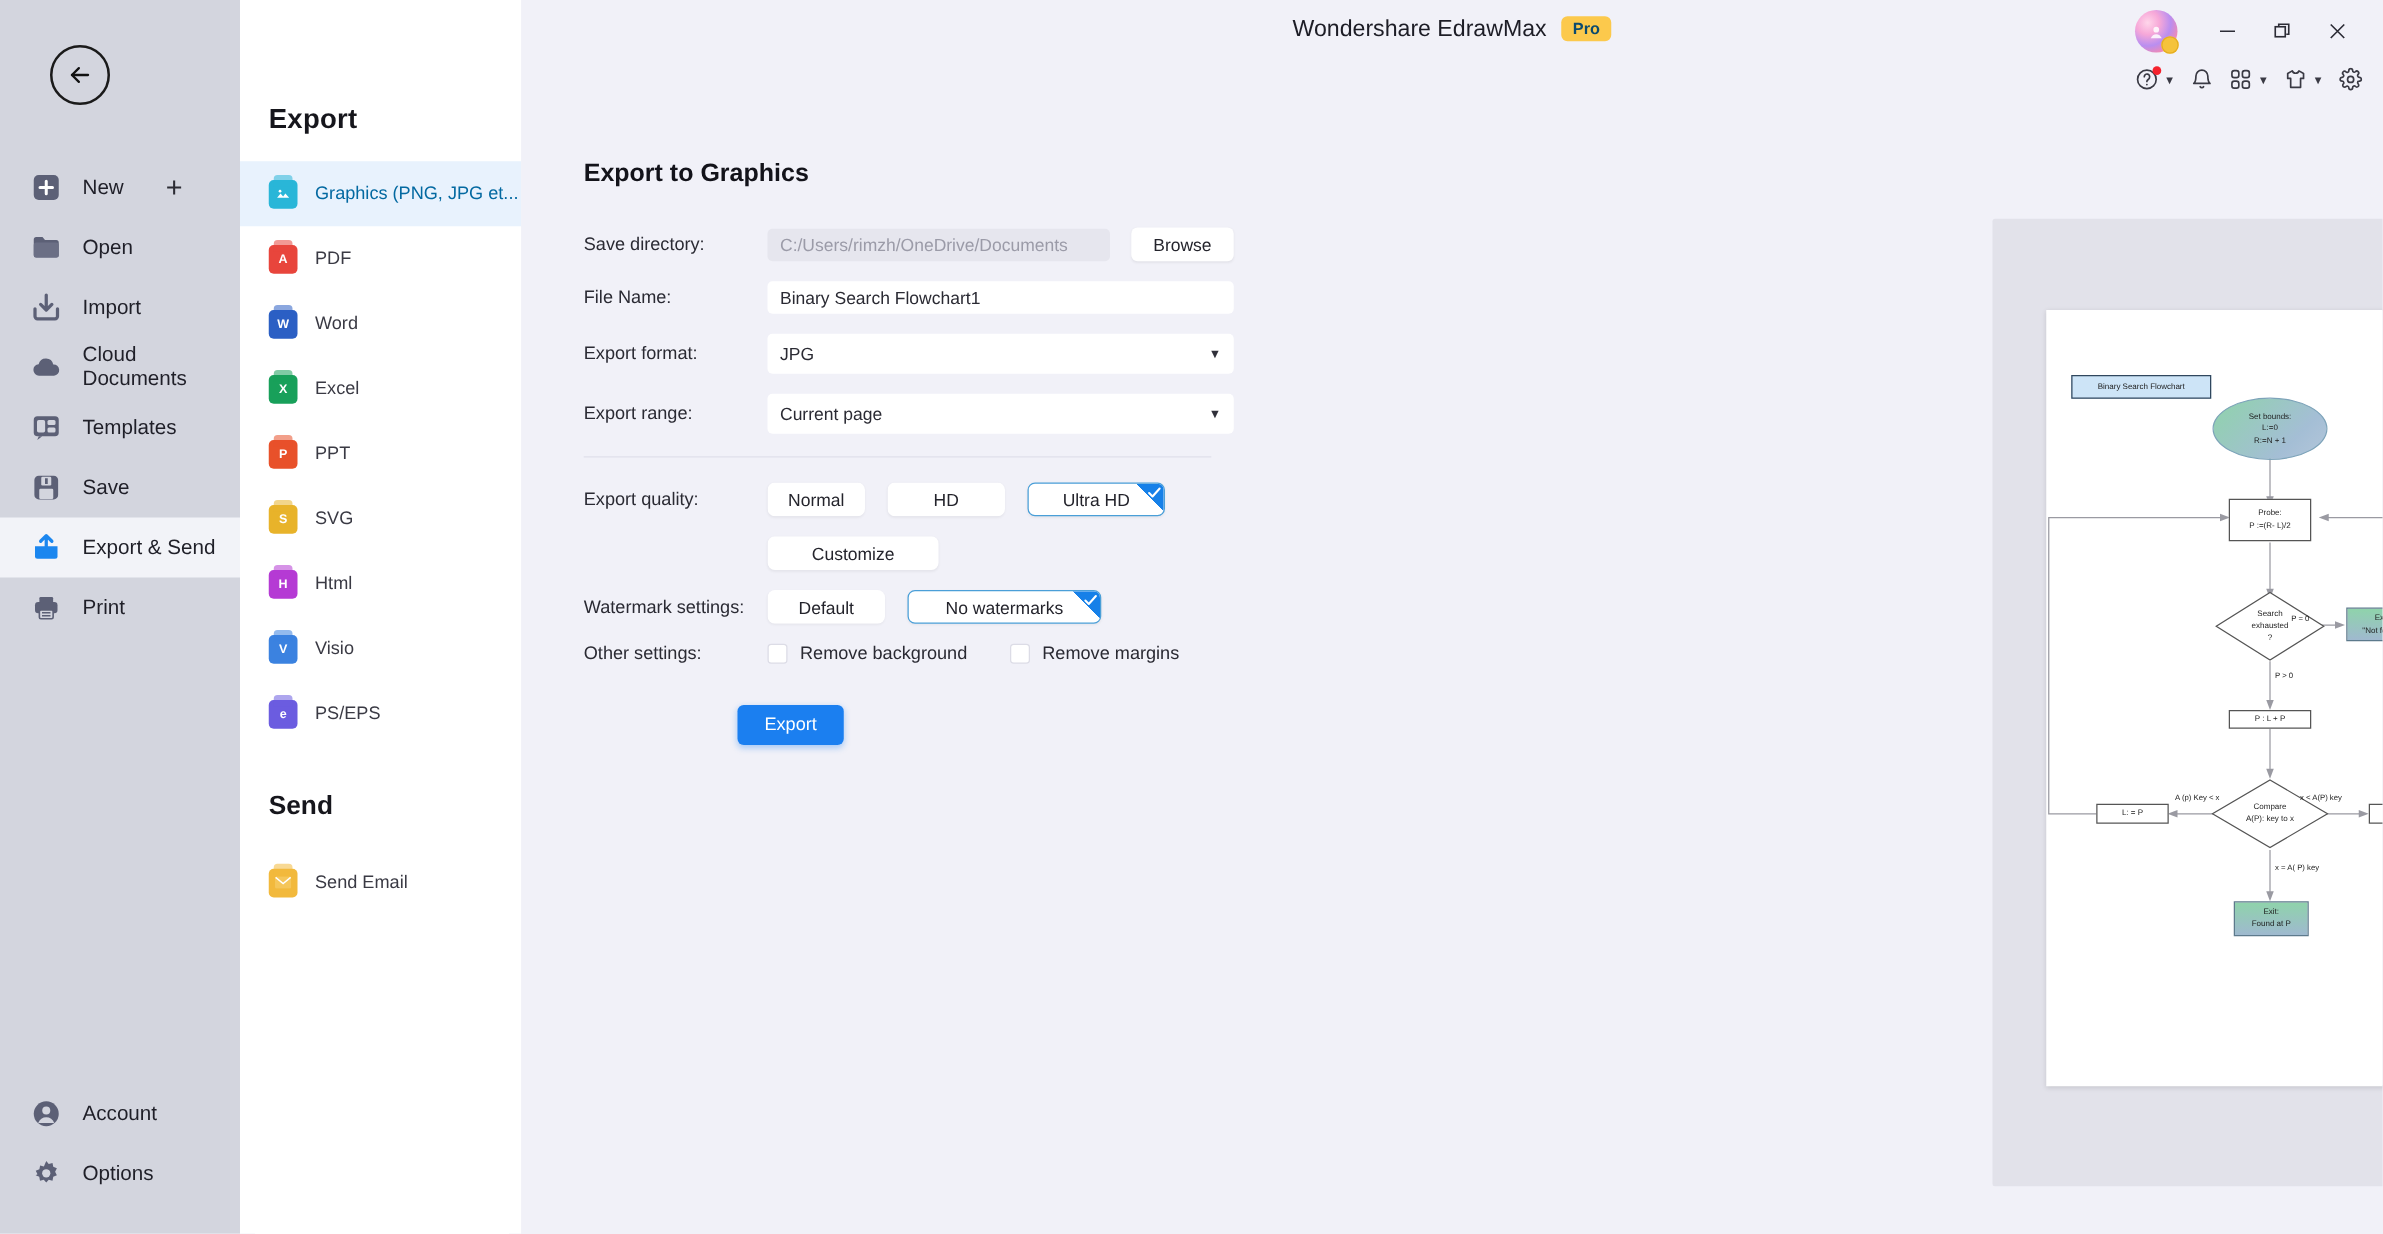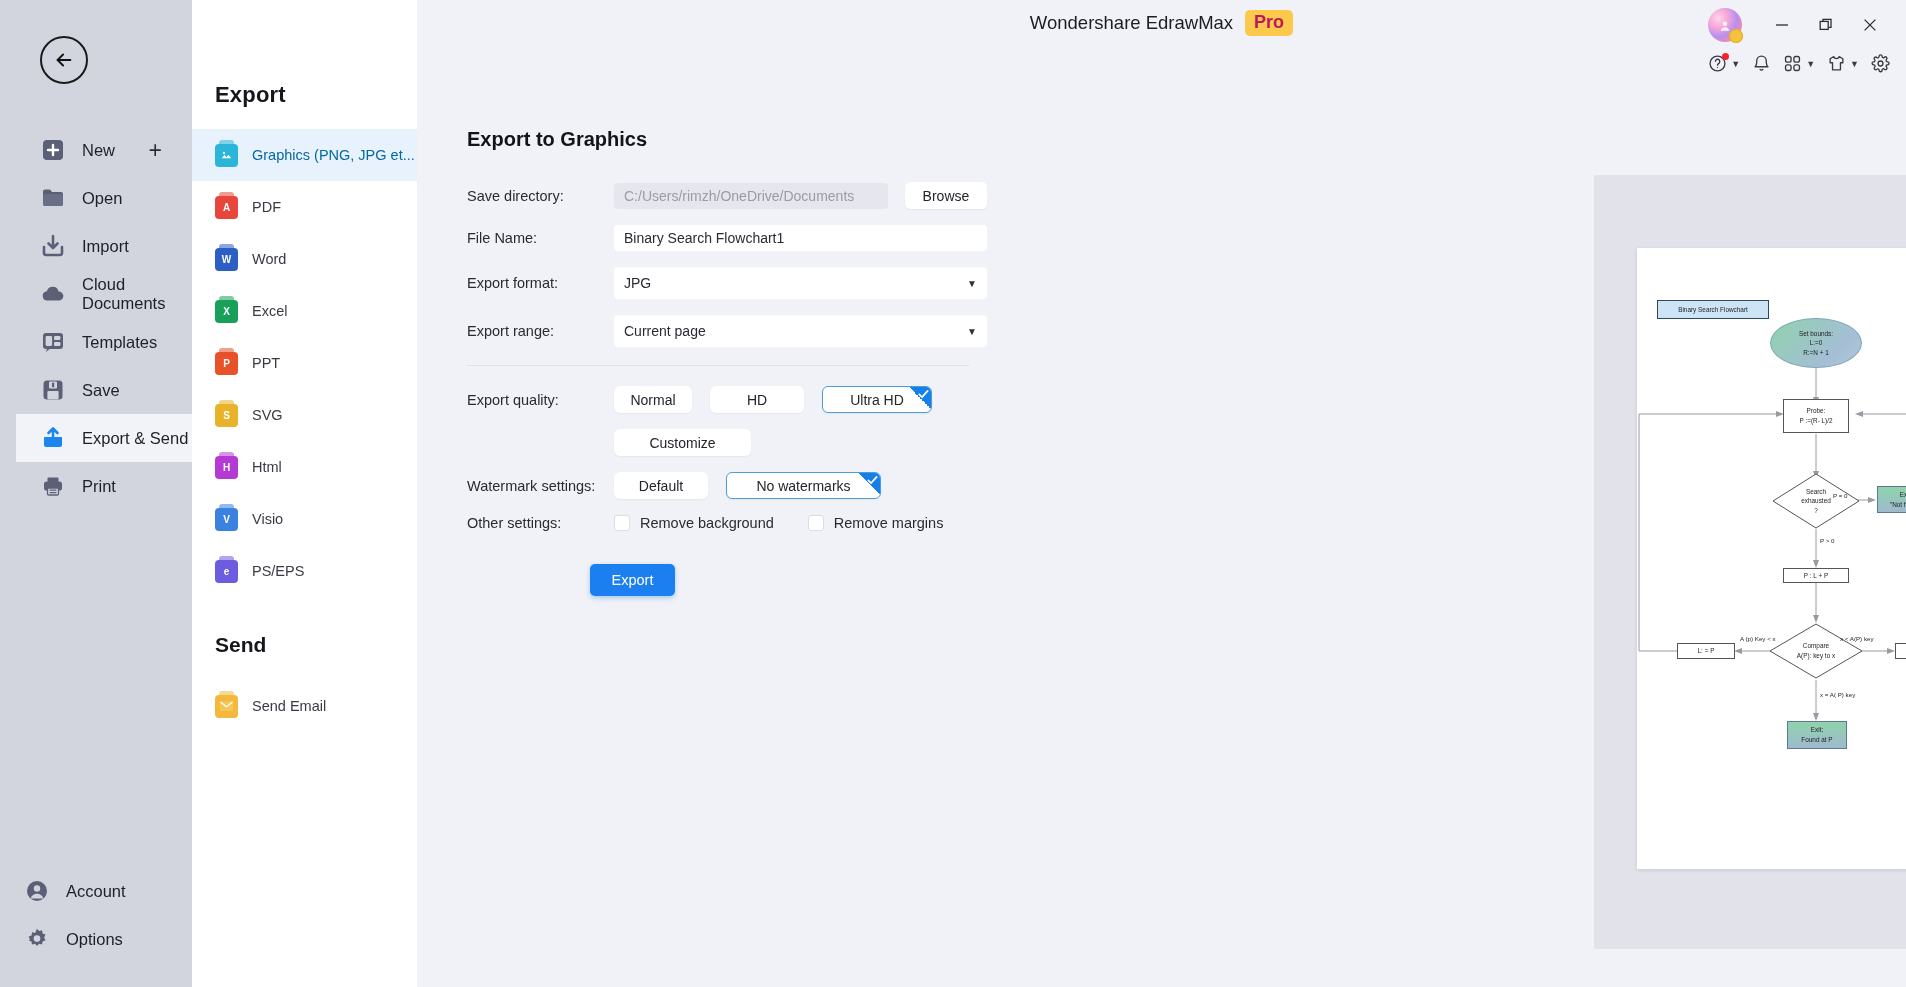--- a/index.html
+++ b/index.html
@@ -17,21 +17,21 @@
     background: #d3d5de;
   }
   .backbtn {
     position: absolute; left: 40px; top: 36px;
     width: 48px; height: 48px; border-radius: 50%;
     border: 2px solid #1a1a1a; background: transparent;
     display: flex; align-items: center; justify-content: center;
     cursor: pointer;
   }
   .backbtn svg { display:block; }
-  .nav-list { position: absolute; top: 126px; left: 16px; width: 192px; }
+  .nav-list { position: absolute; top: 126px; left: 0; width: 192px; }
   .nav-item {
     position: relative; display: flex; align-items: center;
     height: 48px; padding-left: 24px; cursor: pointer;
     font-size: 16.5px; color: #1f1f28;
   }
   .nav-item.active { background: #f2f3f8; }
   .nav-ico { width: 26px; height: 26px; margin-right: 16px; flex: 0 0 26px;
              display:flex; align-items:center; justify-content:center; }
   .nav-plus { position: absolute; right: 46px; top: 50%; transform: translateY(-50%);
               font-size: 23px; color: #2c2c34; font-weight: 300; line-height: 1; }
@@ -73,21 +73,21 @@
     position: absolute; left: 417px; top: 0; right: 0; height: 987px;
     background: #f1f1f8;
   }
   .titlebar {
     position: absolute; left: 0; top: 0; right: 0; height: 46px;
     display: flex; align-items: center; justify-content: center;
   }
   .apptitle { font-size: 18.5px; color: #1d1d26; }
   .pro-badge {
     display: inline-block; margin-left: 12px; background: #fcc94c;
-    color: #be185d; font-size: 18px; font-weight: bold;
+    color: #0c4a6e; font-size: 13px; font-weight: bold;
     padding: 2px 9px 3px; border-radius: 5px; vertical-align: middle;
   }
   .wincontrols {
     position: absolute; right: 14px; top: 8px; display: flex;
     align-items: center; gap: 0px;
   }
   .winbtn { width: 44px; height: 30px; display:flex; align-items:center;
             justify-content:center; cursor:pointer; }
   .avatar {
     width: 34px; height: 34px; border-radius: 50%; margin-right: 18px;

